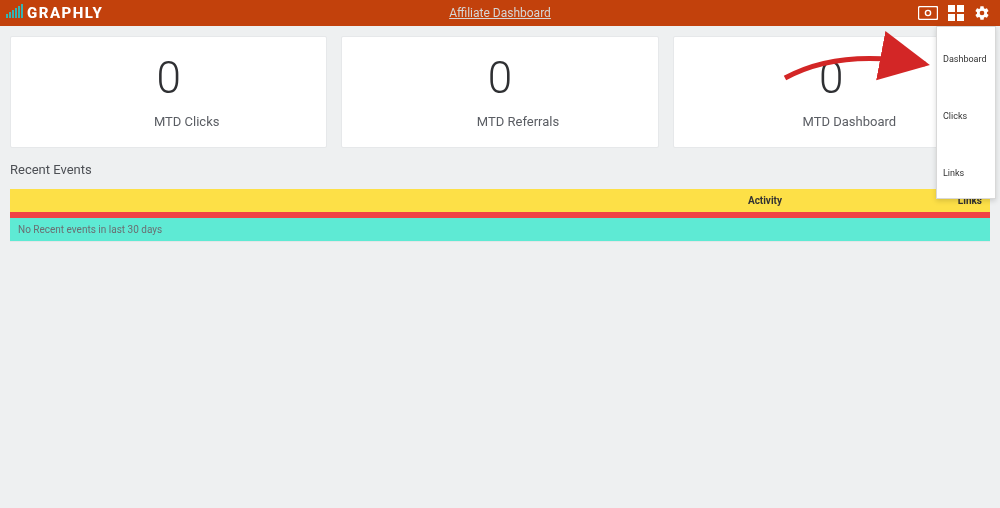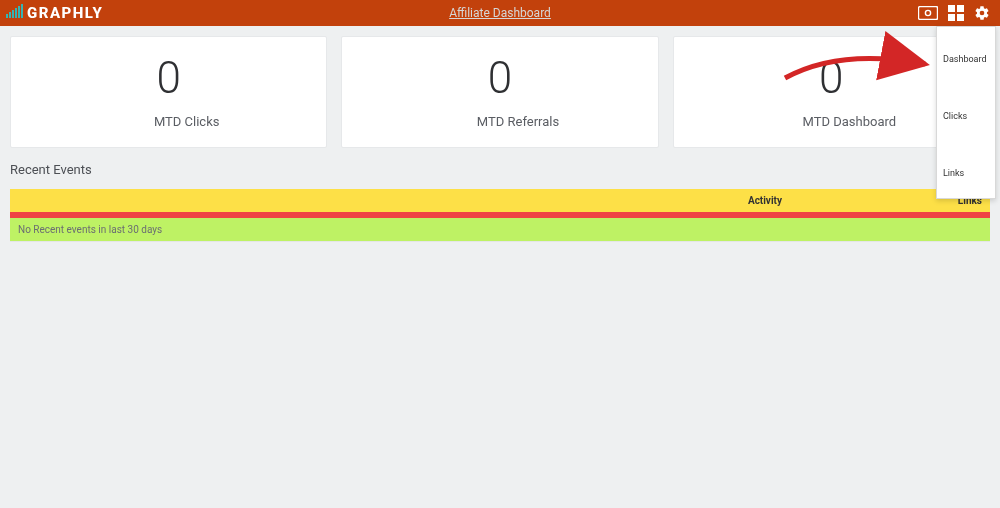--- a/index.html
+++ b/index.html
@@ -142,21 +142,21 @@
   .table thead th {
     background: #fde047;
     color: #333;
     font-weight: 700;
     text-align: right;
     padding: 6px 8px;
     border-bottom: 6px solid #ef4444;
   }
   .table thead th:last-child { width: 200px; }
   .table tbody td {
-    background: #bef264;
+    background: #5eead4;
     color: #6b6e72;
     padding: 6px 8px;
     border-bottom: 1px solid #e4e6e7;
   }
 </style>
 </head>
 <body>
 
 <div class="header">
   <div class="logo">

